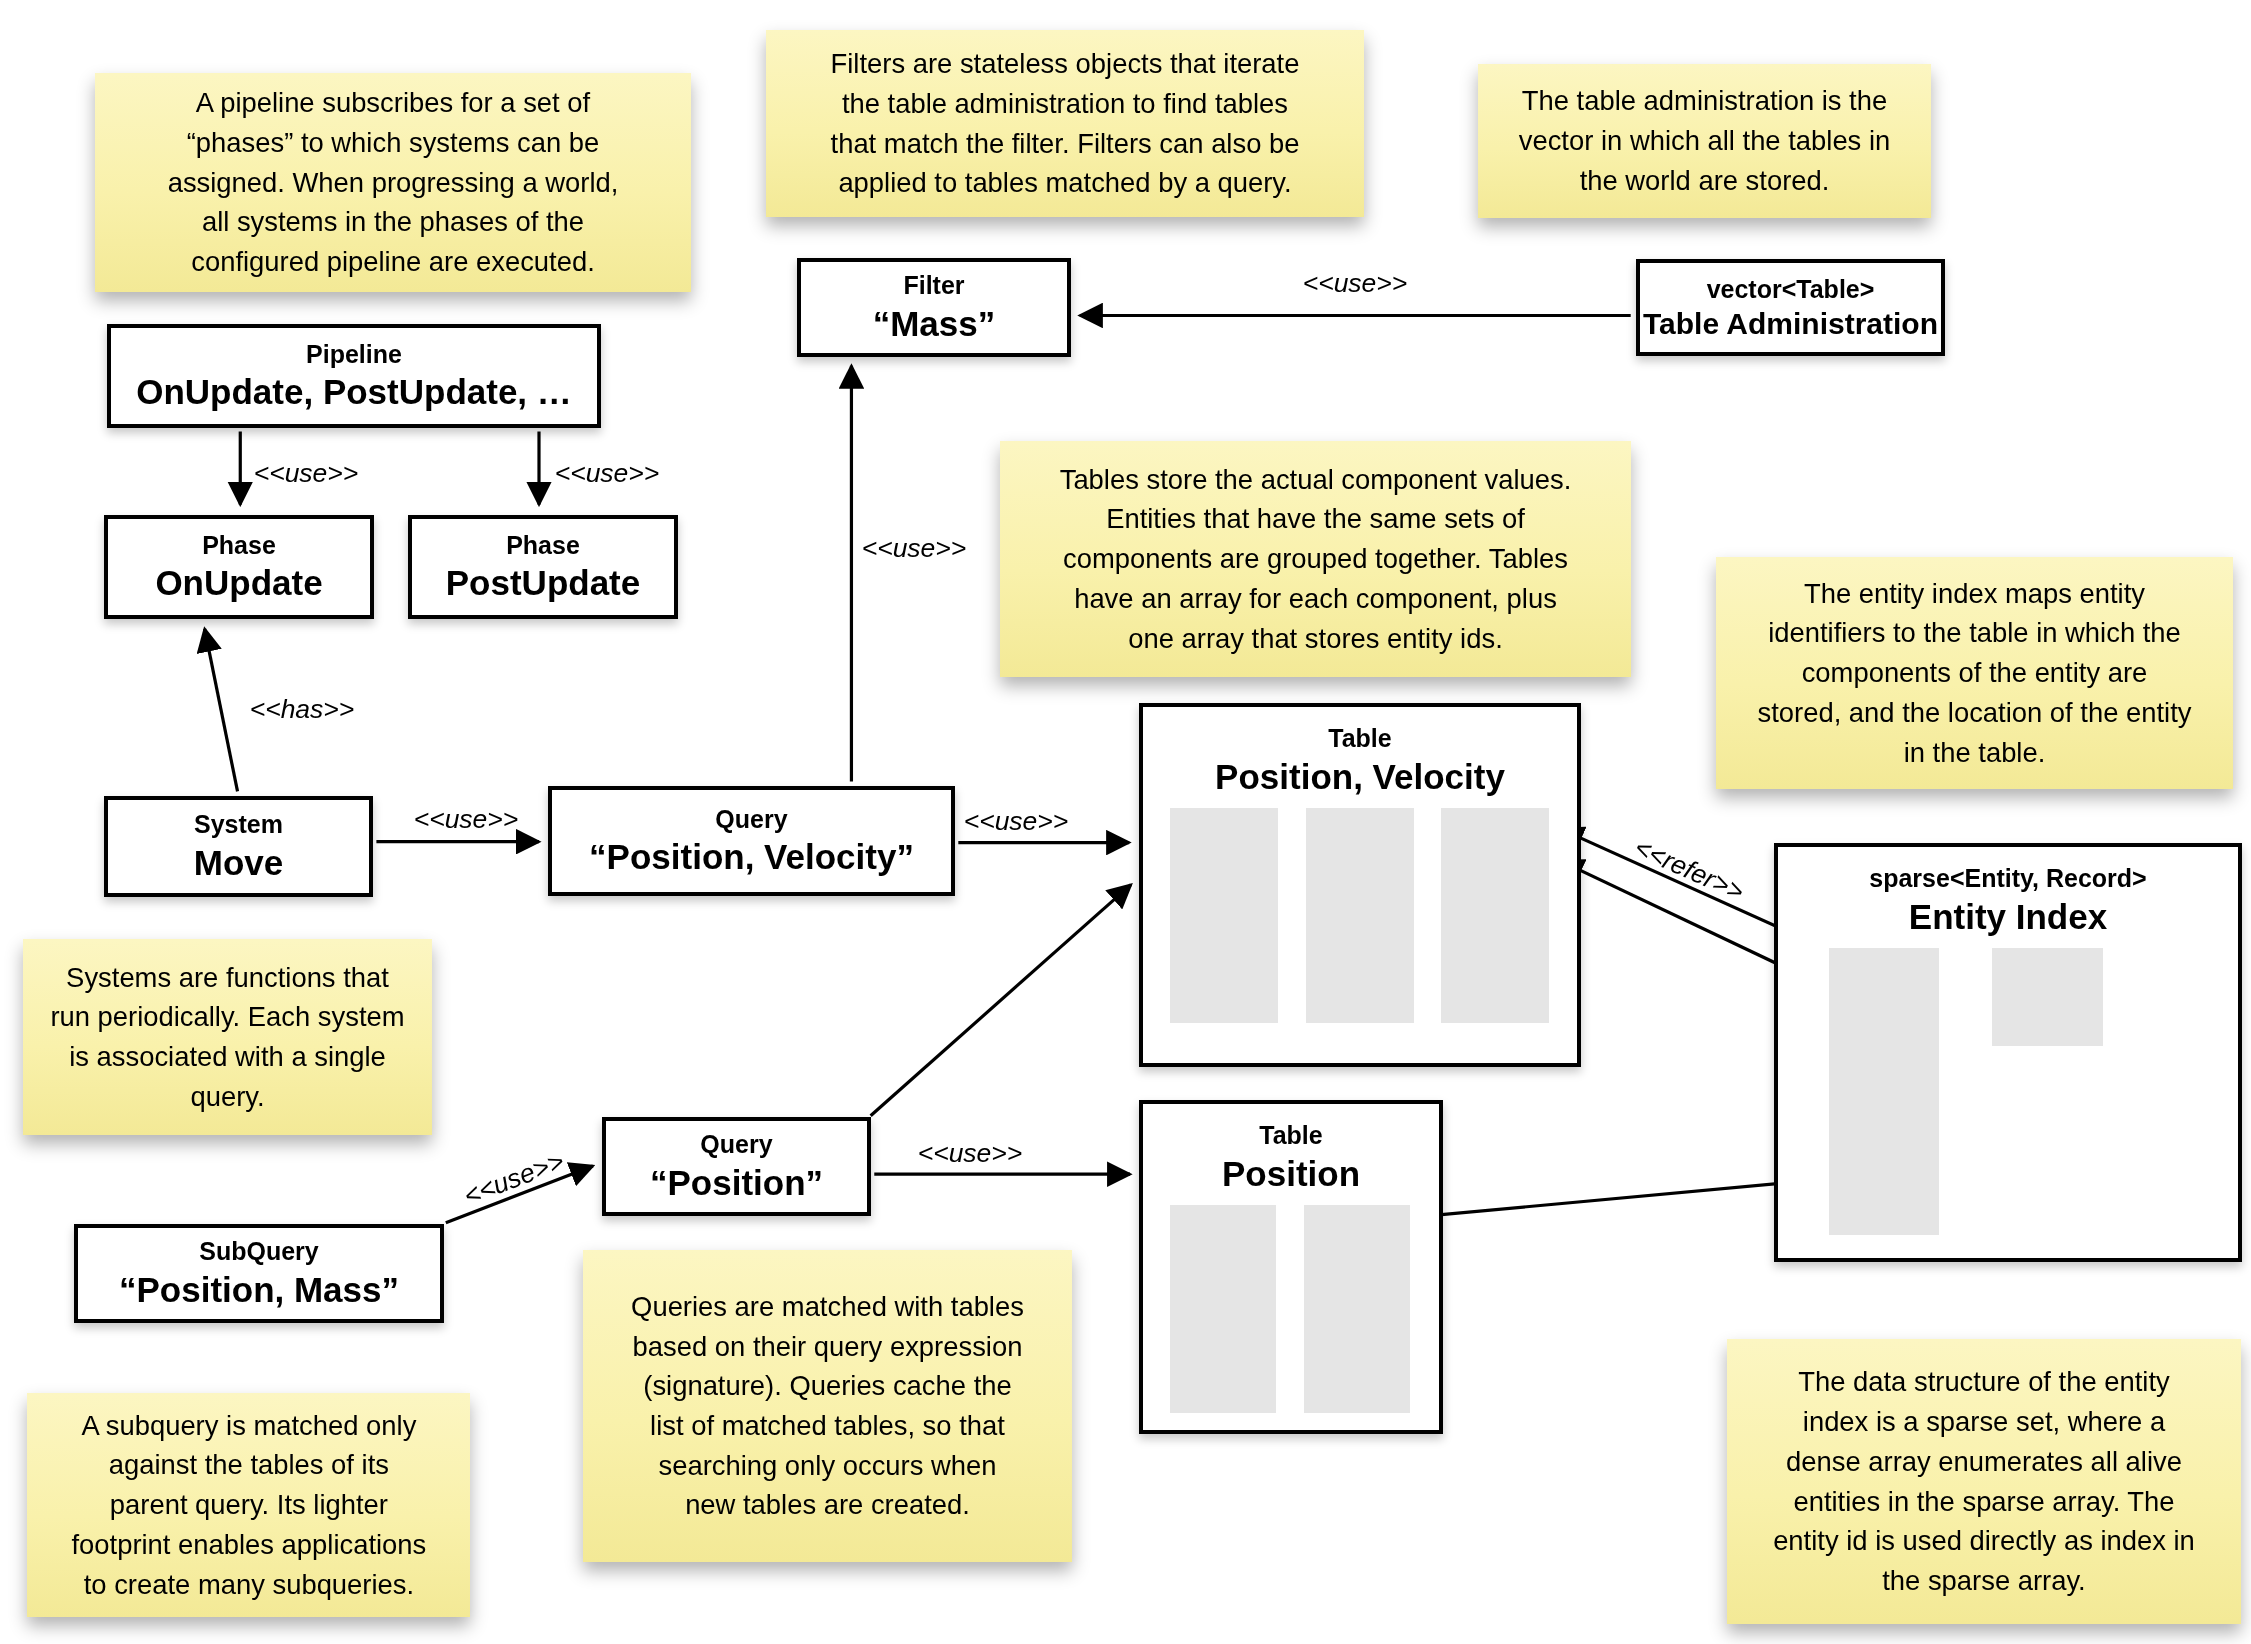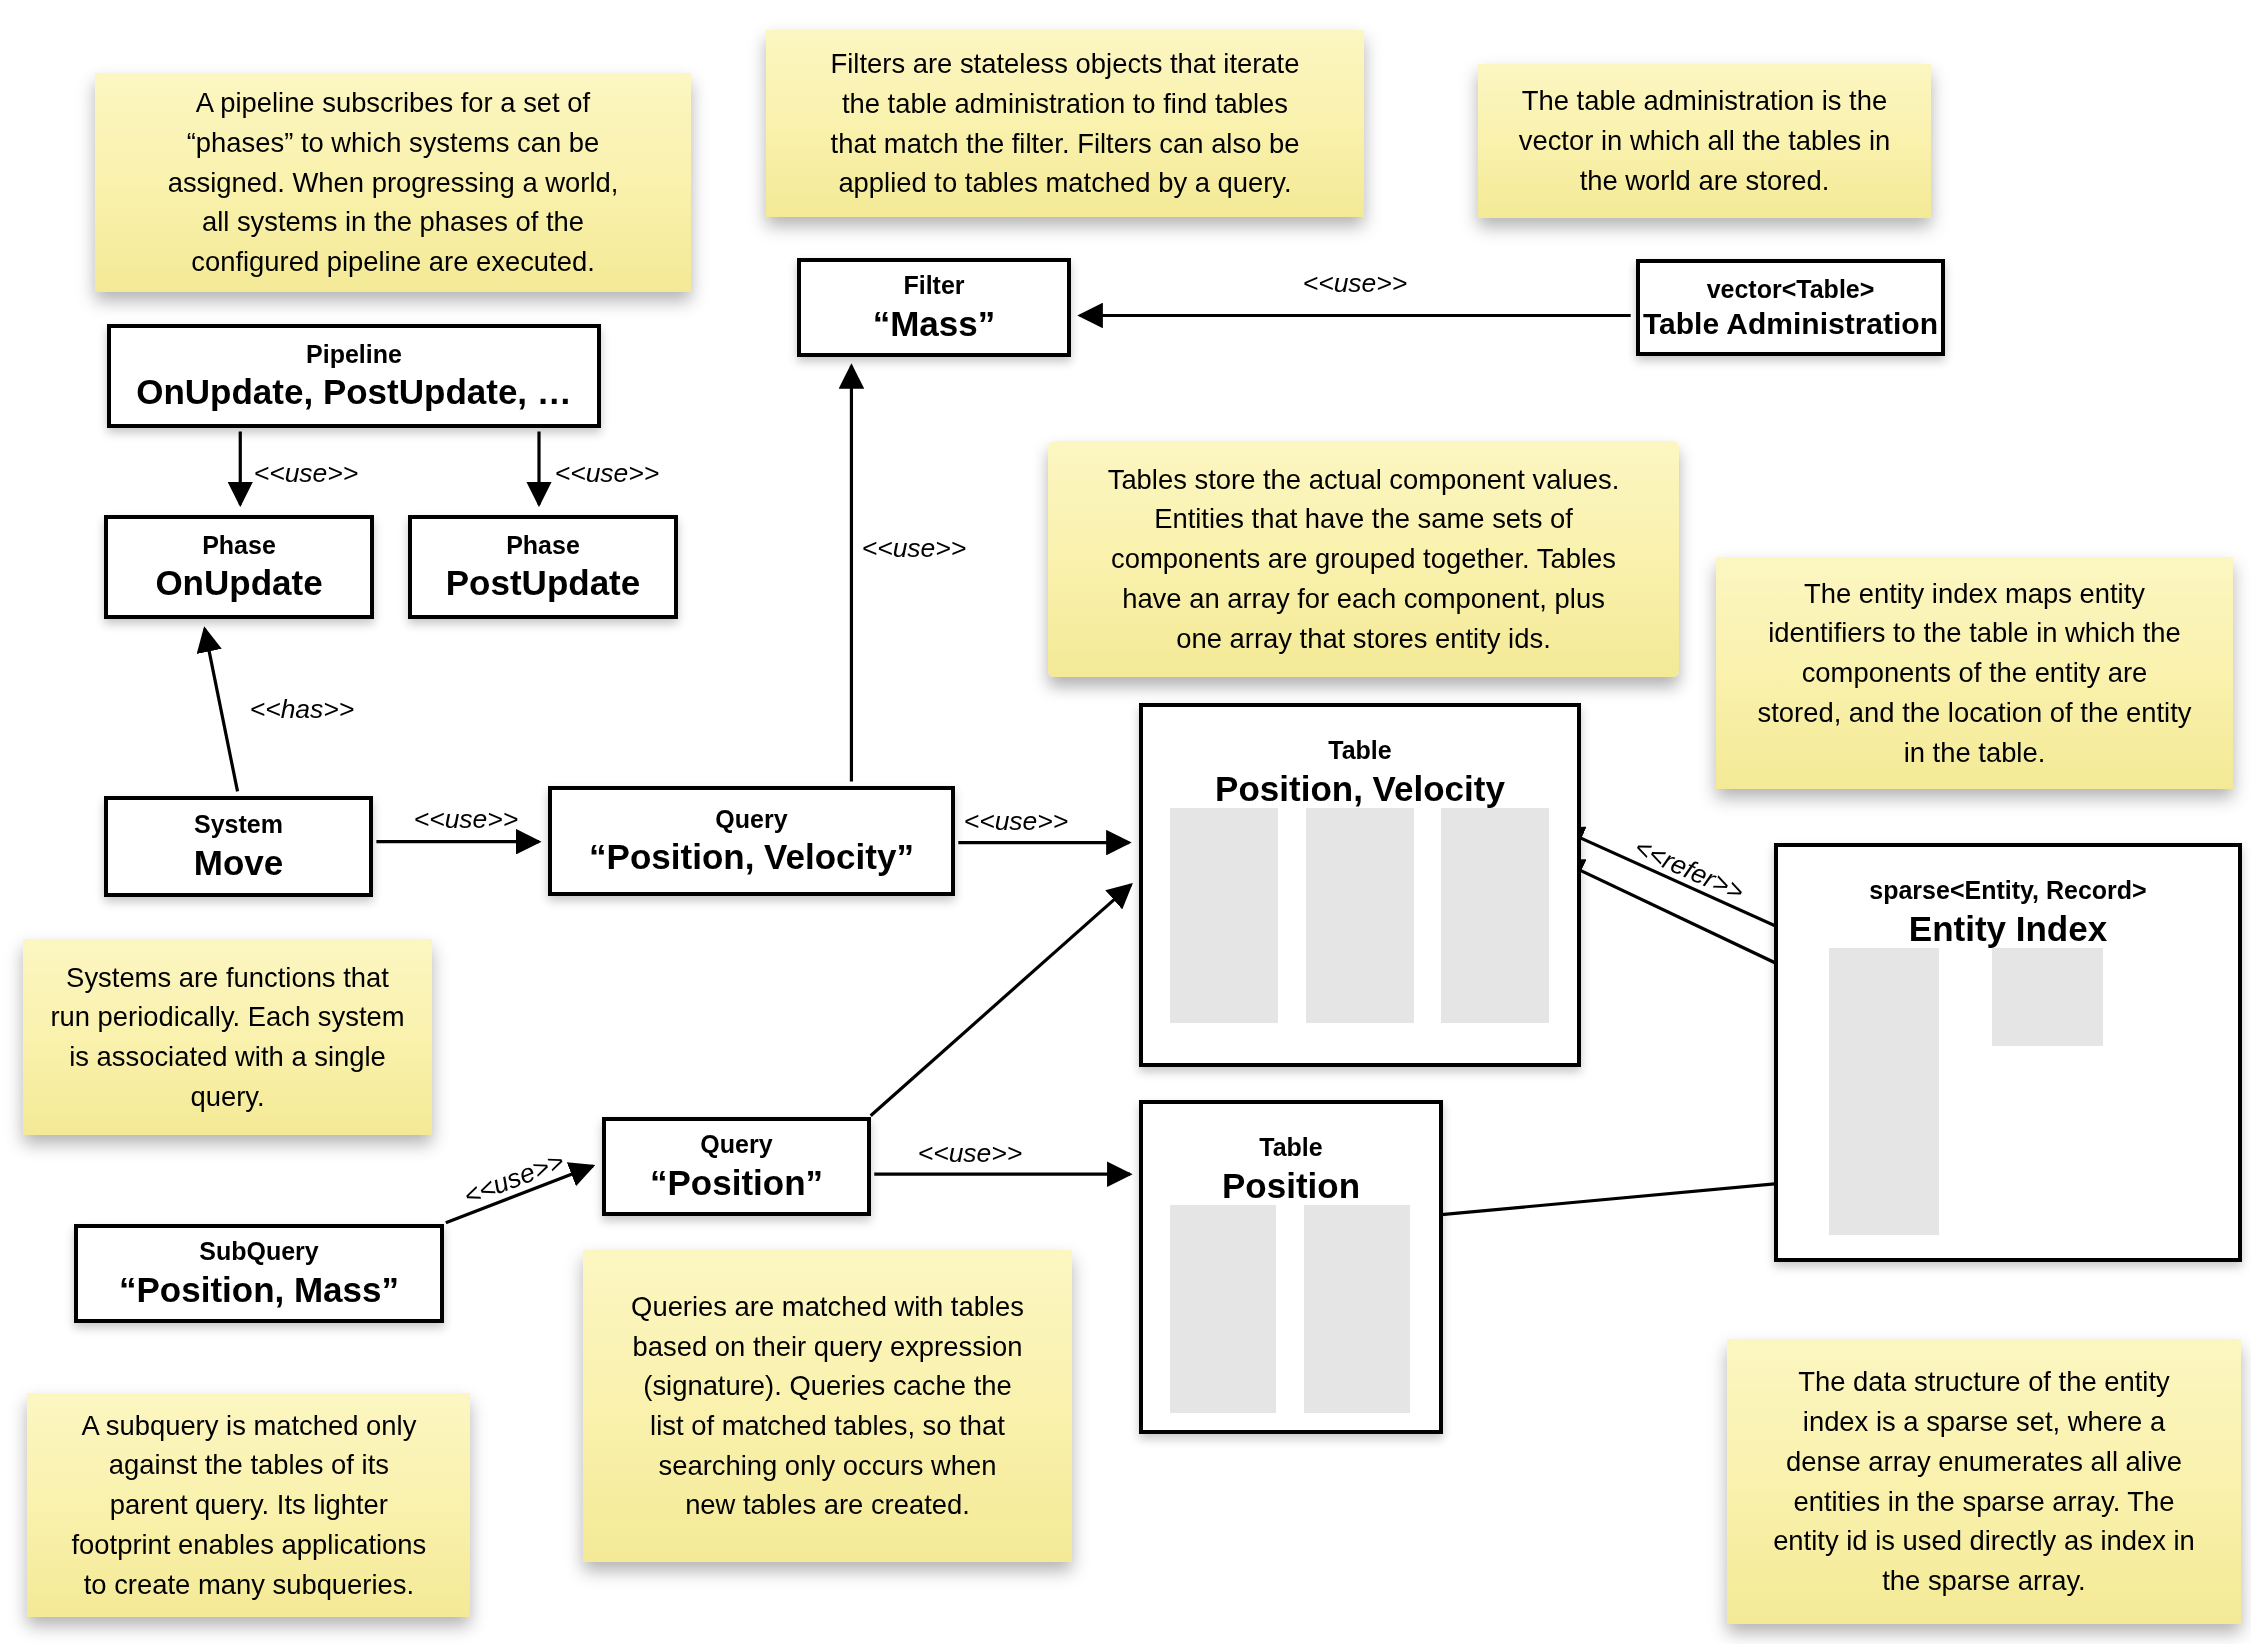--- a/index.html
+++ b/index.html
@@ -24,21 +24,21 @@
   }
   .ubox{
     position:absolute;
     background:#ffffff;
     border:4.6px solid #000;
     box-sizing:border-box;
     display:flex;flex-direction:column;align-items:center;justify-content:center;
     text-align:center;
     box-shadow:0 4.6px 9.1px rgba(0,0,0,0.22);
   }
-  .ubox--top{justify-content:flex-start;padding-top:27px;}
+  .ubox--top{justify-content:flex-start;padding-top:15px;}
   .ubox-title{font-size:25px;font-weight:bold;line-height:1.3;}
   .ubox-value{font-size:35px;font-weight:bold;line-height:1.25;}
   .ubox-value--compact{font-size:30px;text-align:right;}
   .acol{position:absolute;background:#e5e5e5;}
   .rel-label{
     position:absolute;
     font-size:26.5px;font-style:italic;
     white-space:nowrap;
     transform:translate(-50%,-50%);
   }
@@ -81,21 +81,21 @@
 assigned. When progressing a world,
 all systems in the phases of the
 configured pipeline are executed.</div>
   <div class="note" style="left:766px;top:30px;width:598px;height:187px;">Filters are stateless objects that iterate
 the table administration to find tables
 that match the filter. Filters can also be
 applied to tables matched by a query.</div>
   <div class="note" style="left:1478px;top:64px;width:453px;height:154px;">The table administration is the
 vector in which all the tables in
 the world are stored.</div>
-  <div class="note" style="left:1048px;top:441px;width:631px;height:236px;border-radius:6px;">Tables store the actual component values.
+  <div class="note" style="left:1000px;top:441px;width:631px;height:236px;">Tables store the actual component values.
 Entities that have the same sets of
 components are grouped together. Tables
 have an array for each component, plus
 one array that stores entity ids.</div>
   <div class="note" style="left:1716px;top:557px;width:517px;height:232px;">The entity index maps entity
 identifiers to the table in which the
 components of the entity are
 stored, and the location of the entity
 in the table.</div>
   <div class="note" style="left:23px;top:939px;width:409px;height:196px;">Systems are functions that

